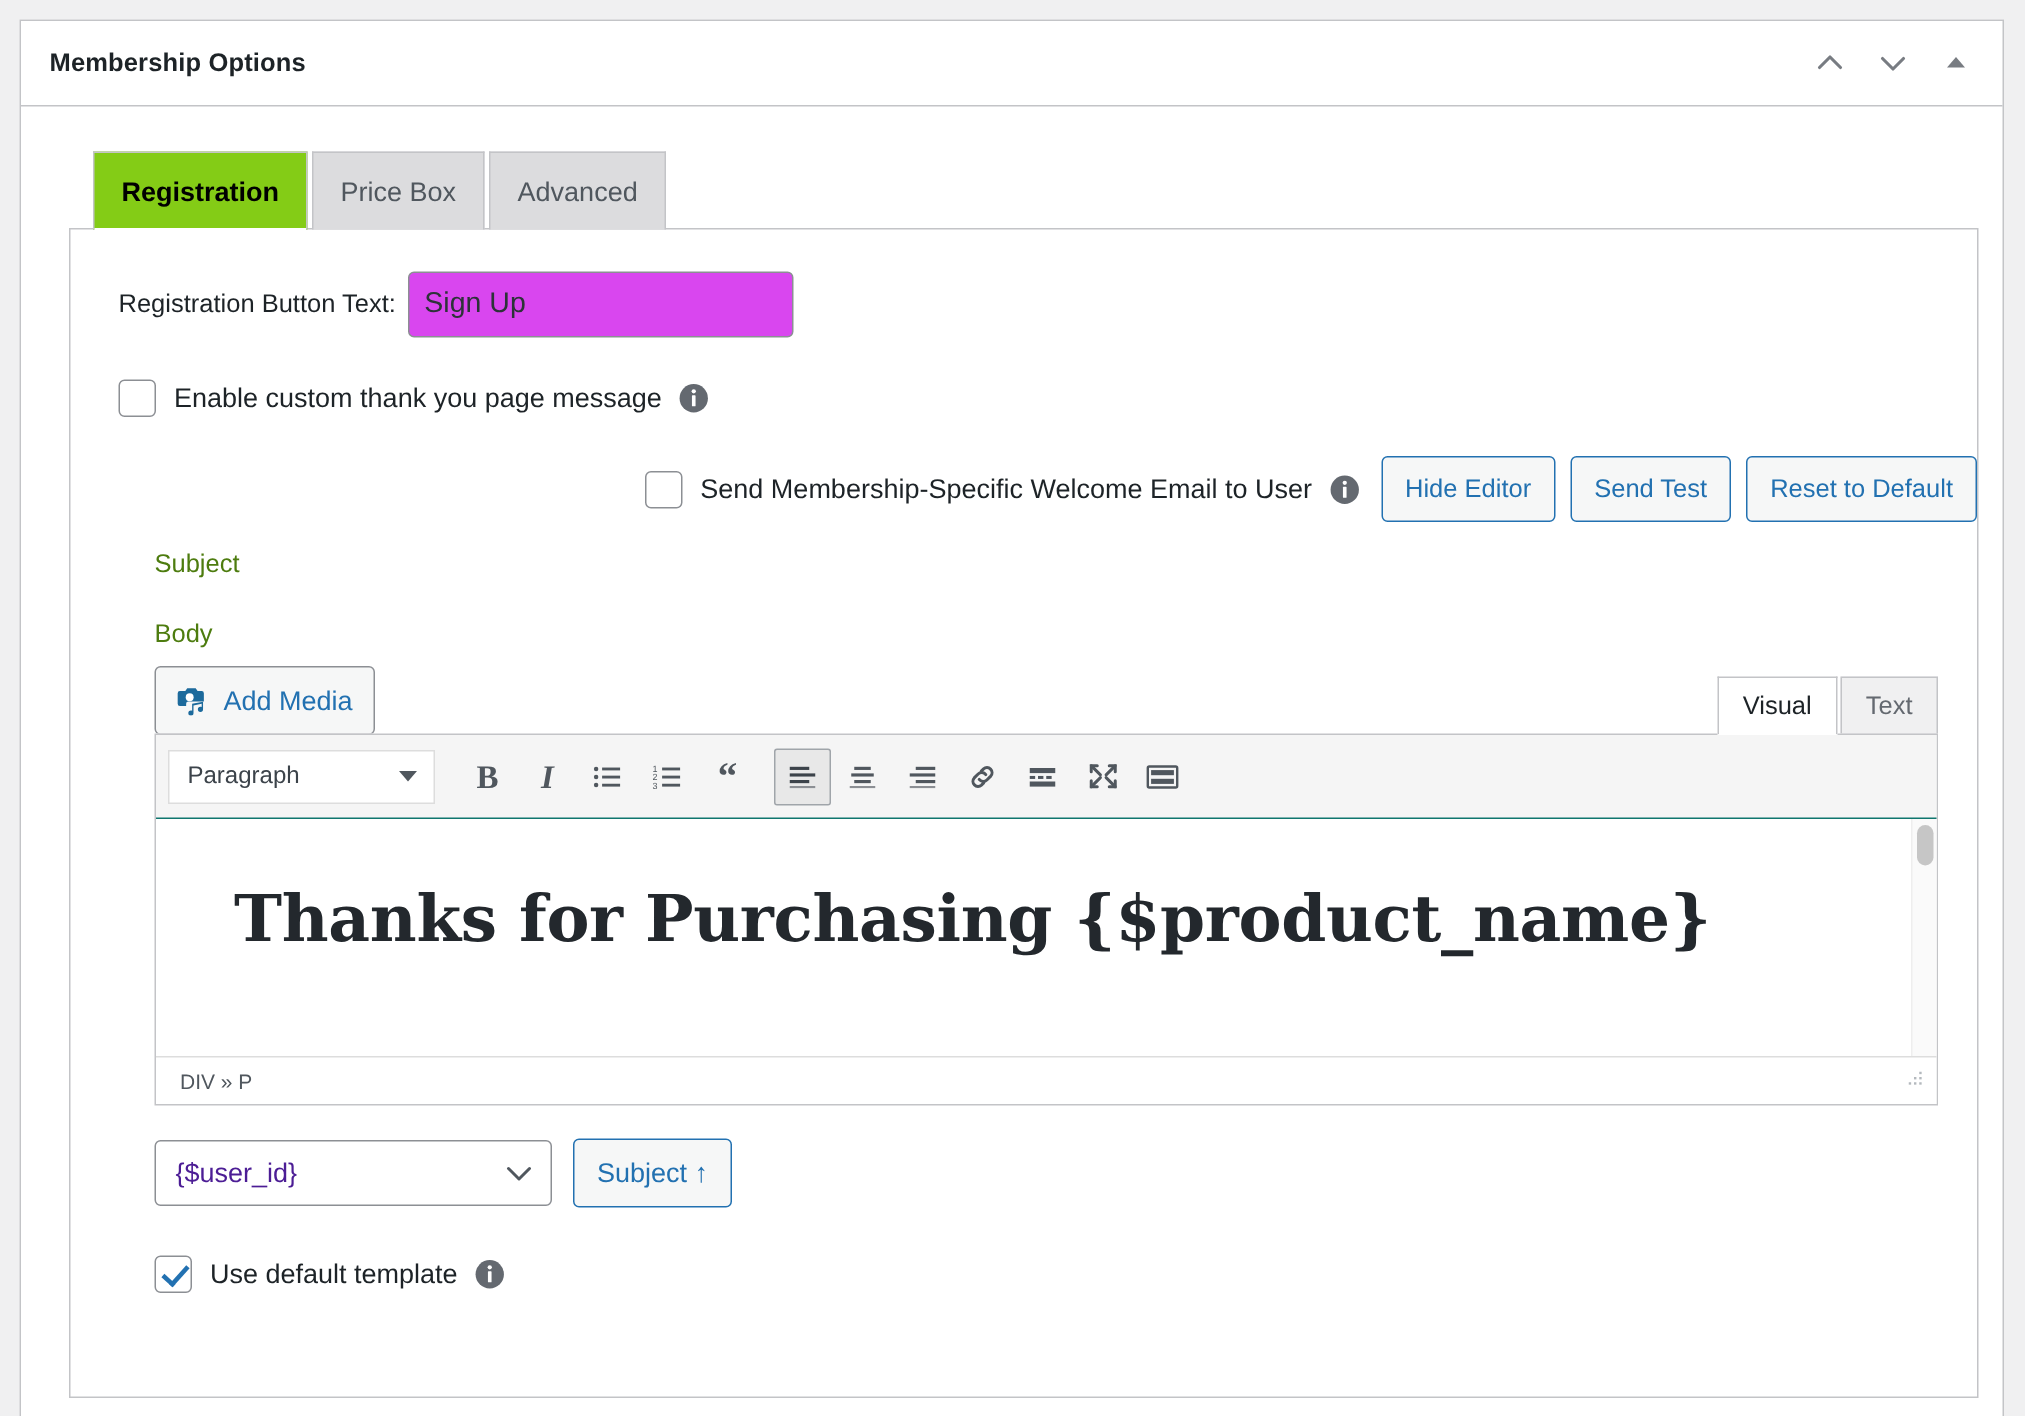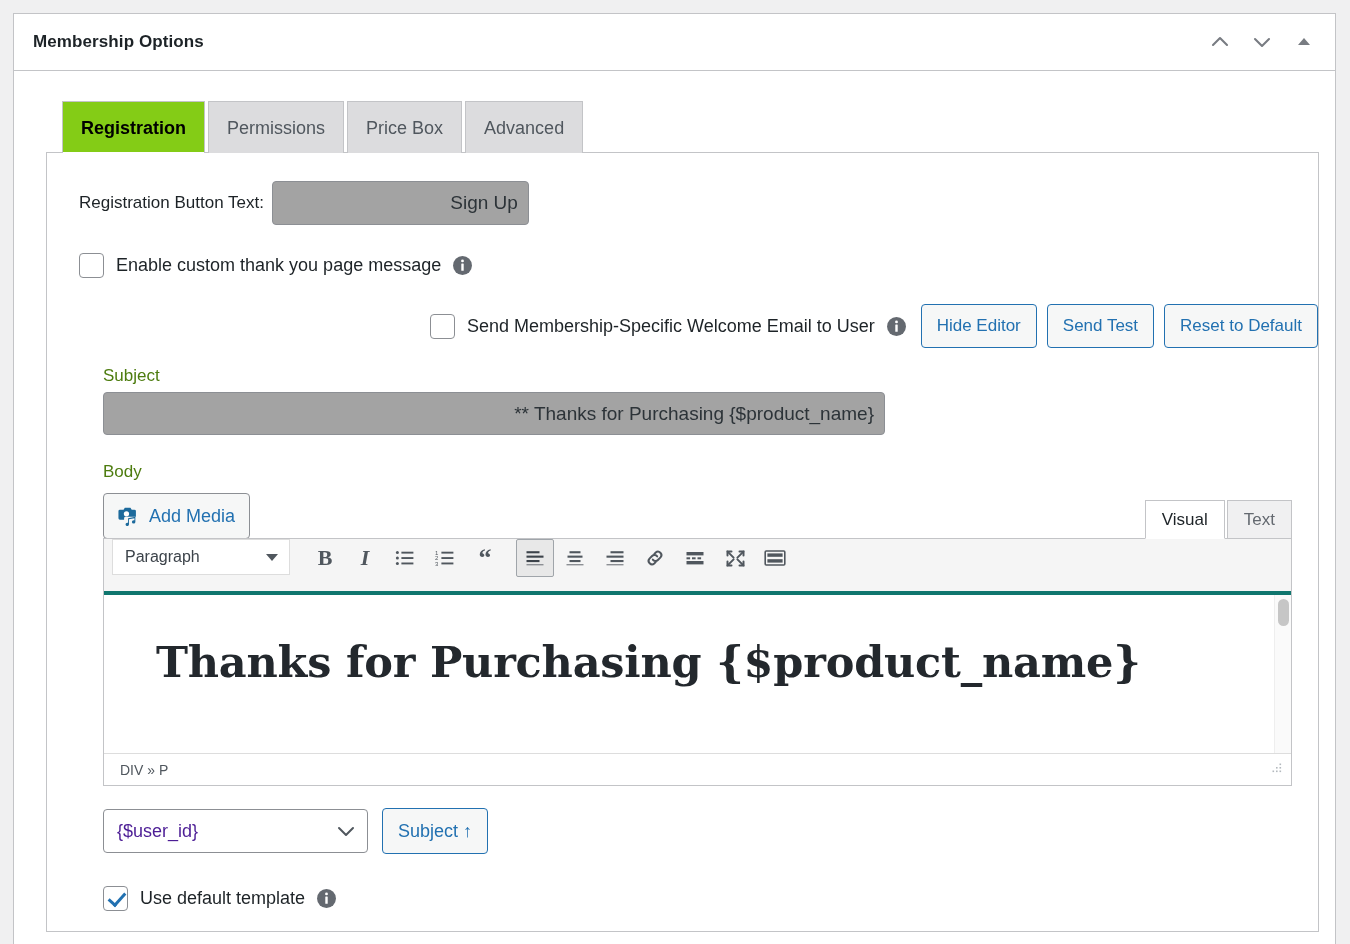--- a/index.html
+++ b/index.html
@@ -107,23 +107,22 @@
     color: #1d2327;
     margin-right: 8px;
   }
   input.text-input {
     font-family: "Liberation Sans", sans-serif;
     font-size: 19px;
     color: #2c3338;
     padding: 6px 10px;
     border: 1px solid #8c8f94;
     border-radius: 4px;
-    background: #a3a3a3;
+    background: #d946ef;
     outline: none;
-    text-align: right;
   }
   #reg-btn-text { width: 257px; height: 44px; }
 
   .checkbox-row {
     display: flex;
     align-items: center;
     padding-left: 32px;
   }
   .cb {
     appearance: none; -webkit-appearance: none;
@@ -230,23 +229,24 @@
     z-index: 3;
   }
   .mce-container {
     border: 1px solid #c3c4c7;
     background: #fff;
     position: relative;
     margin-top: -1px;
   }
   .mce-toolbar {
     background: #f5f5f5;
-    border-bottom: 4px solid #0f766e;
+    border-bottom: 1px solid #0f766e;
     height: 56px;
     display: flex;
+    align-items: center;
     padding-left: 8px;
     gap: 2px;
   }
   .mce-select {
     width: 178px; height: 36px;
     background: #fff;
     border: 1px solid #ddd;
     display: flex;
     align-items: center;
     justify-content: space-between;
@@ -354,23 +354,20 @@
       </button>
     </div>
   </div>
 
   <div class="tabs-wrap">
     <div class="nav-tabs">
       <div class="nav-tab active">
         <span>Registration</span>
       </div>
       <div class="nav-tab">
-        <span>Permissions</span>
-      </div>
-      <div class="nav-tab">
         <span>Price Box</span>
       </div>
       <div class="nav-tab">
         <span>Advanced</span>
       </div>
     </div>
   </div>
 
   <div class="tab-panel">
 
@@ -404,21 +401,20 @@
             <rect x="8.85" y="8.1" width="2.3" height="7" rx="0.4" fill="#fff"></rect>
           </svg>
       </span>
       <button class="btn-secondary" style="margin-right:10px;">Hide Editor</button>
       <button class="btn-secondary" style="margin-right:10px;">Send Test</button>
       <button class="btn-secondary">Reset to Default</button>
     </div>
 
     
     <div class="sublabel" style="margin-bottom:6px;">Subject</div>
-    <input id="subject-input" class="text-input" type="text" value="** Thanks for Purchasing {$product_name}" style="">
 
     
     <div class="sublabel" style="margin-top:27px;margin-bottom:7px;">Body</div>
 
     <div class="editor-zone">
 
       <div class="editor-top">
         <button class="btn-media">
           <span style="display:inline-flex;">
             <svg width="22" height="20" viewBox="0 0 24 22">

